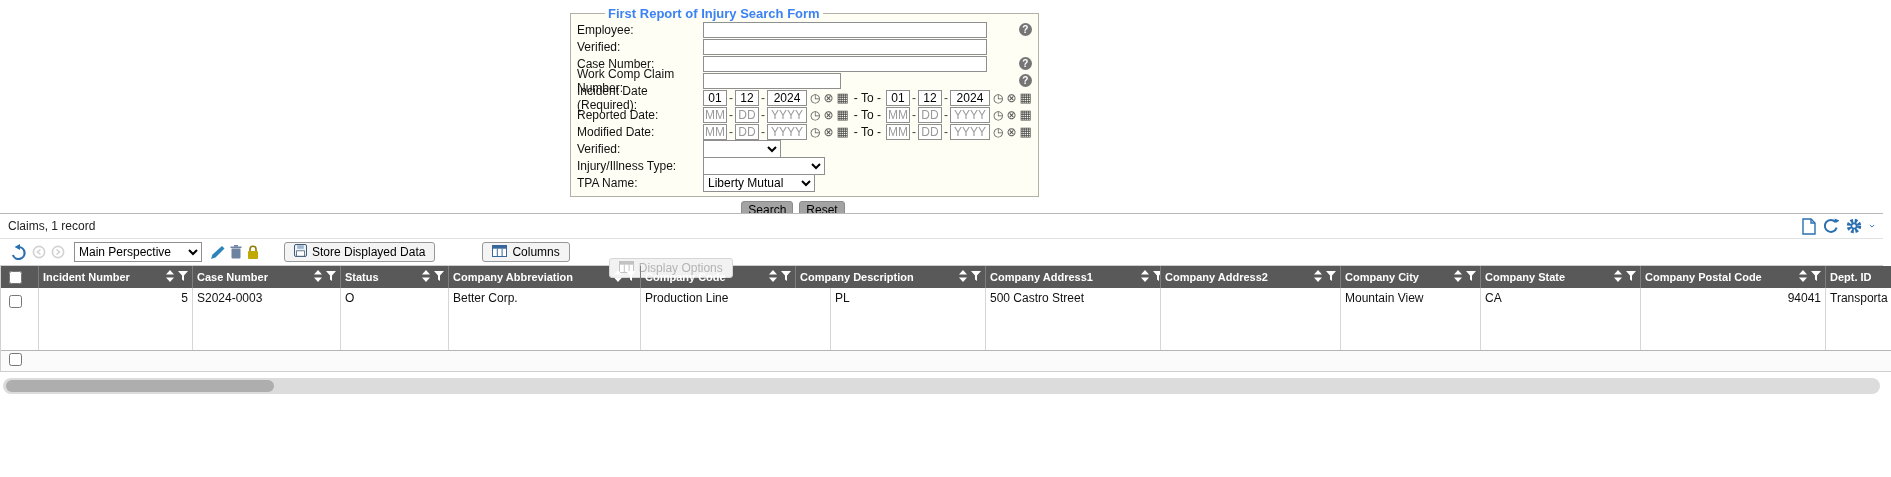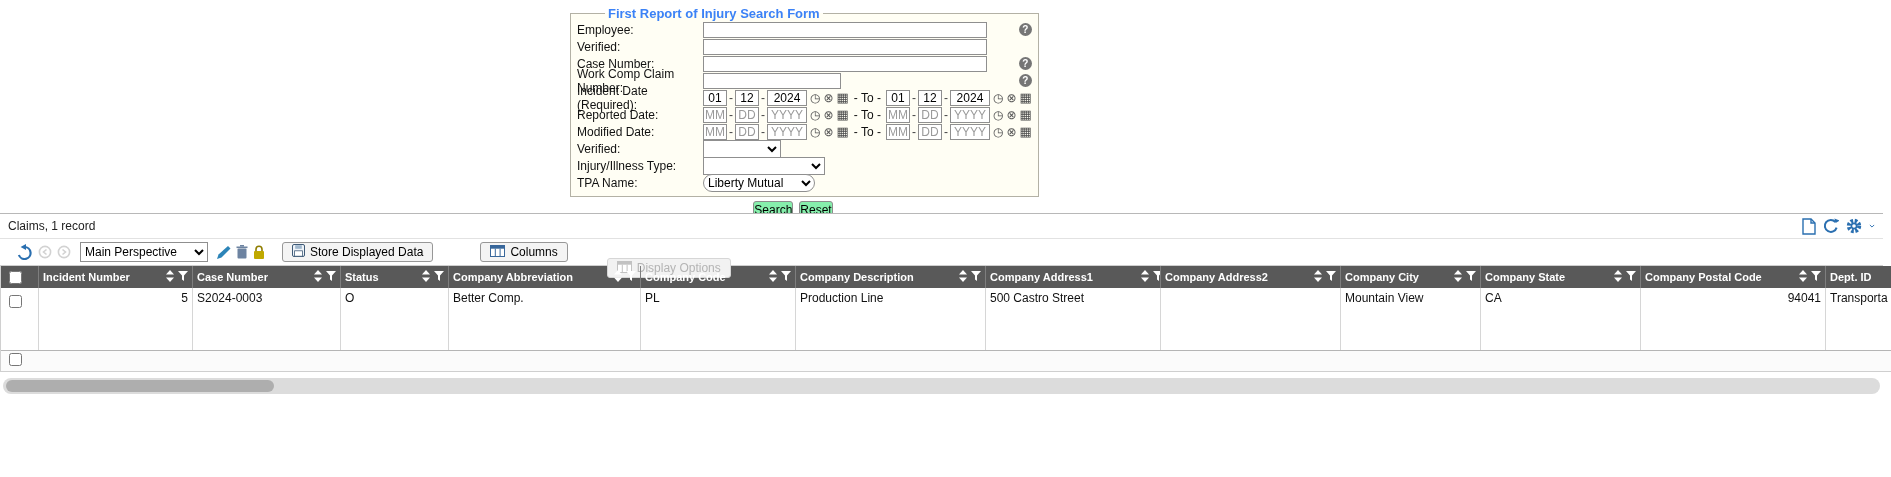--- a/index.html
+++ b/index.html
@@ -23,37 +23,37 @@
   .ti::placeholder{color:#9a9a9a;opacity:1;}
   .dsep{color:#444;}
   .mini{font-size:12px;color:#555;line-height:1;cursor:pointer;margin-left:1px;}
   .mini.cal{color:#4a4a4a;font-size:13px;}
   .to-label{margin:4px 3px;white-space:nowrap;}
   .help-icon{margin-left:auto;width:13px;height:13px;border-radius:50%;background:#757575;color:#fff;
     font-size:10px;font-weight:bold;display:inline-flex;align-items:center;justify-content:center;flex:none;cursor:pointer;}
   .sel{height:18px;font-size:12px;font-family:inherit;border:1px solid #8f8f8f;background:#fff;}
   .sel.verified{width:78px;}
   .sel.injury{width:122px;}
-  .sel.tpa{width:112px;border-radius:9px;}
+  .sel.tpa{width:112px;}
   .form-buttons{display:flex;justify-content:center;gap:6px;margin-top:4px;}
-  .fbtn{font-size:12px;font-family:inherit;border:1px solid #8c8c8c;background:#86efac;padding:1px 0;border-radius:3px;cursor:pointer;}
+  .fbtn{font-size:12px;font-family:inherit;border:1px solid #8c8c8c;background:#a3a3a3;padding:1px 6px;border-radius:3px;cursor:pointer;}
   
   .claims-panel{position:absolute;left:0;right:8px;top:213px;}
   .claims-header{height:24px;display:flex;align-items:center;padding:0 8px;
     border-top:1px solid #b8b8b8;border-bottom:1px solid #e2e2e2;font-size:12px;color:#222;background:#fff;}
   .claims-icons{margin-left:auto;display:flex;align-items:center;gap:7px;}
   .cicon{display:inline-flex;cursor:pointer;}
   .cicon.clipped{width:6px;overflow:hidden;}
-  .toolbar{height:26px;display:flex;align-items:center;padding:0 16px;gap:5px;border-bottom:1px solid #cfcfcf;background:#fff;}
+  .toolbar{height:26px;display:flex;align-items:center;padding:0 10px;gap:5px;border-bottom:1px solid #cfcfcf;background:#fff;}
   .ticon{display:inline-flex;cursor:pointer;}
   .ticon.off{cursor:default;}
   .tsel{height:20px;width:128px;font-size:12px;font-family:inherit;border:1px solid #8f8f8f;background:#fff;margin:0 4px;}
   .tbtn{display:inline-flex;align-items:center;gap:5px;font-size:12px;font-family:inherit;border:1px solid #979797;
     background:#f4f4f4;padding:2px 9px;border-radius:3px;cursor:pointer;height:20px;box-sizing:border-box;white-space:nowrap;}
-  .tbtn.ml1{margin-left:12px;}
+  .tbtn.ml1{margin-left:20px;}
   .tbtn.ml2{margin-left:42px;}
   .tbtn.ml3{margin-left:34px;margin-top:32px;}
   .tbtn.disabled{color:#b4b4b4;border-color:#d6d6d6;background:#f2f2f2;cursor:default;}
   
   .grid-clip{width:1891px;overflow:hidden;border-left:1px solid #d0d0d0;box-sizing:border-box;}
   .grow{display:flex;width:2035px;}
   .ghead{background:#595959;height:22px;color:#fff;font-size:11px;font-weight:bold;}
   .hcell{display:flex;align-items:center;padding:0 4px;border-right:1px solid #7e7e7e;box-sizing:border-box;
     flex:none;overflow:hidden;white-space:nowrap;height:22px;cursor:pointer;}
   .hctrl{margin-left:auto;display:inline-flex;align-items:center;gap:4px;padding-left:4px;}
@@ -464,23 +464,23 @@
       </div>
     </div>
 
     <div class="grow gdata">
       <div class="cell colcb">
         <input type="checkbox" class="cb" style="">
       </div>
       <div class="cell col0 num">5</div>
       <div class="cell col1">S2024-0003</div>
       <div class="cell col2">O</div>
-      <div class="cell col3">Better Comp.</div>
+      <div class="cell col3">Better Corp.</div>
+      <div class="cell col5">Production Line</div>
       <div class="cell col4">PL</div>
-      <div class="cell col5">Production Line</div>
       <div class="cell col6">500 Castro Street</div>
       <div class="cell col7"></div>
       <div class="cell col8">Mountain View</div>
       <div class="cell col9">CA</div>
       <div class="cell col10 num">94041</div>
       <div class="cell col11">Transporta</div>
     </div>
 
     <div class="grow gfoot">
       <div class="fcell">

